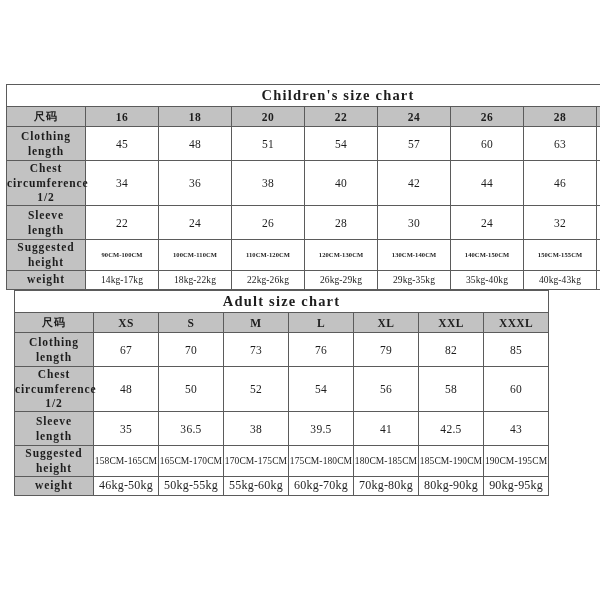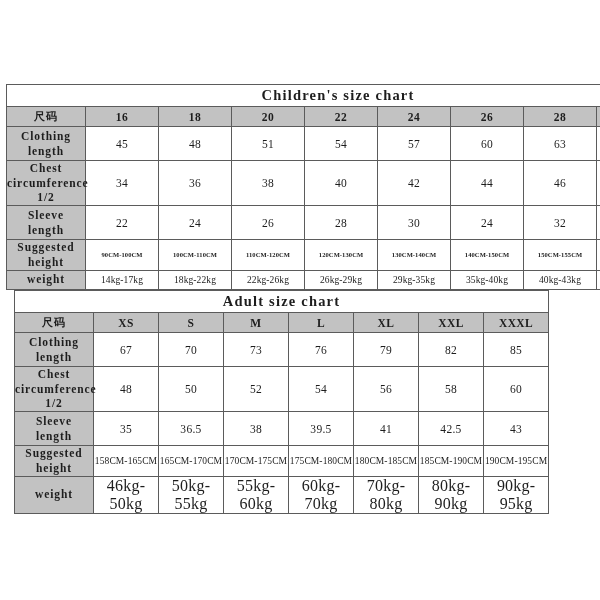--- a/index.html
+++ b/index.html
@@ -99,21 +99,21 @@
   .val.tiny {
     font-size: 6.5px;
     letter-spacing: 0.1px;
     font-weight: bold;
   }
   .val.small {
     font-size: 9.5px;
     letter-spacing: 0.1px;
   }
   .val.mid {
-    font-size: 16px;
+    font-size: 12px;
     letter-spacing: 0.2px;
     font-family: Liberation Serif, serif;
   }
 
   
   .r-clothing td { height: 33px; }
   .r-chest td    { height: 42px; }
   .r-sleeve td   { height: 33px; }
   .r-height td   { height: 26px; margin-top: 48px; }
   .r-weight td   { height: 18px; }

